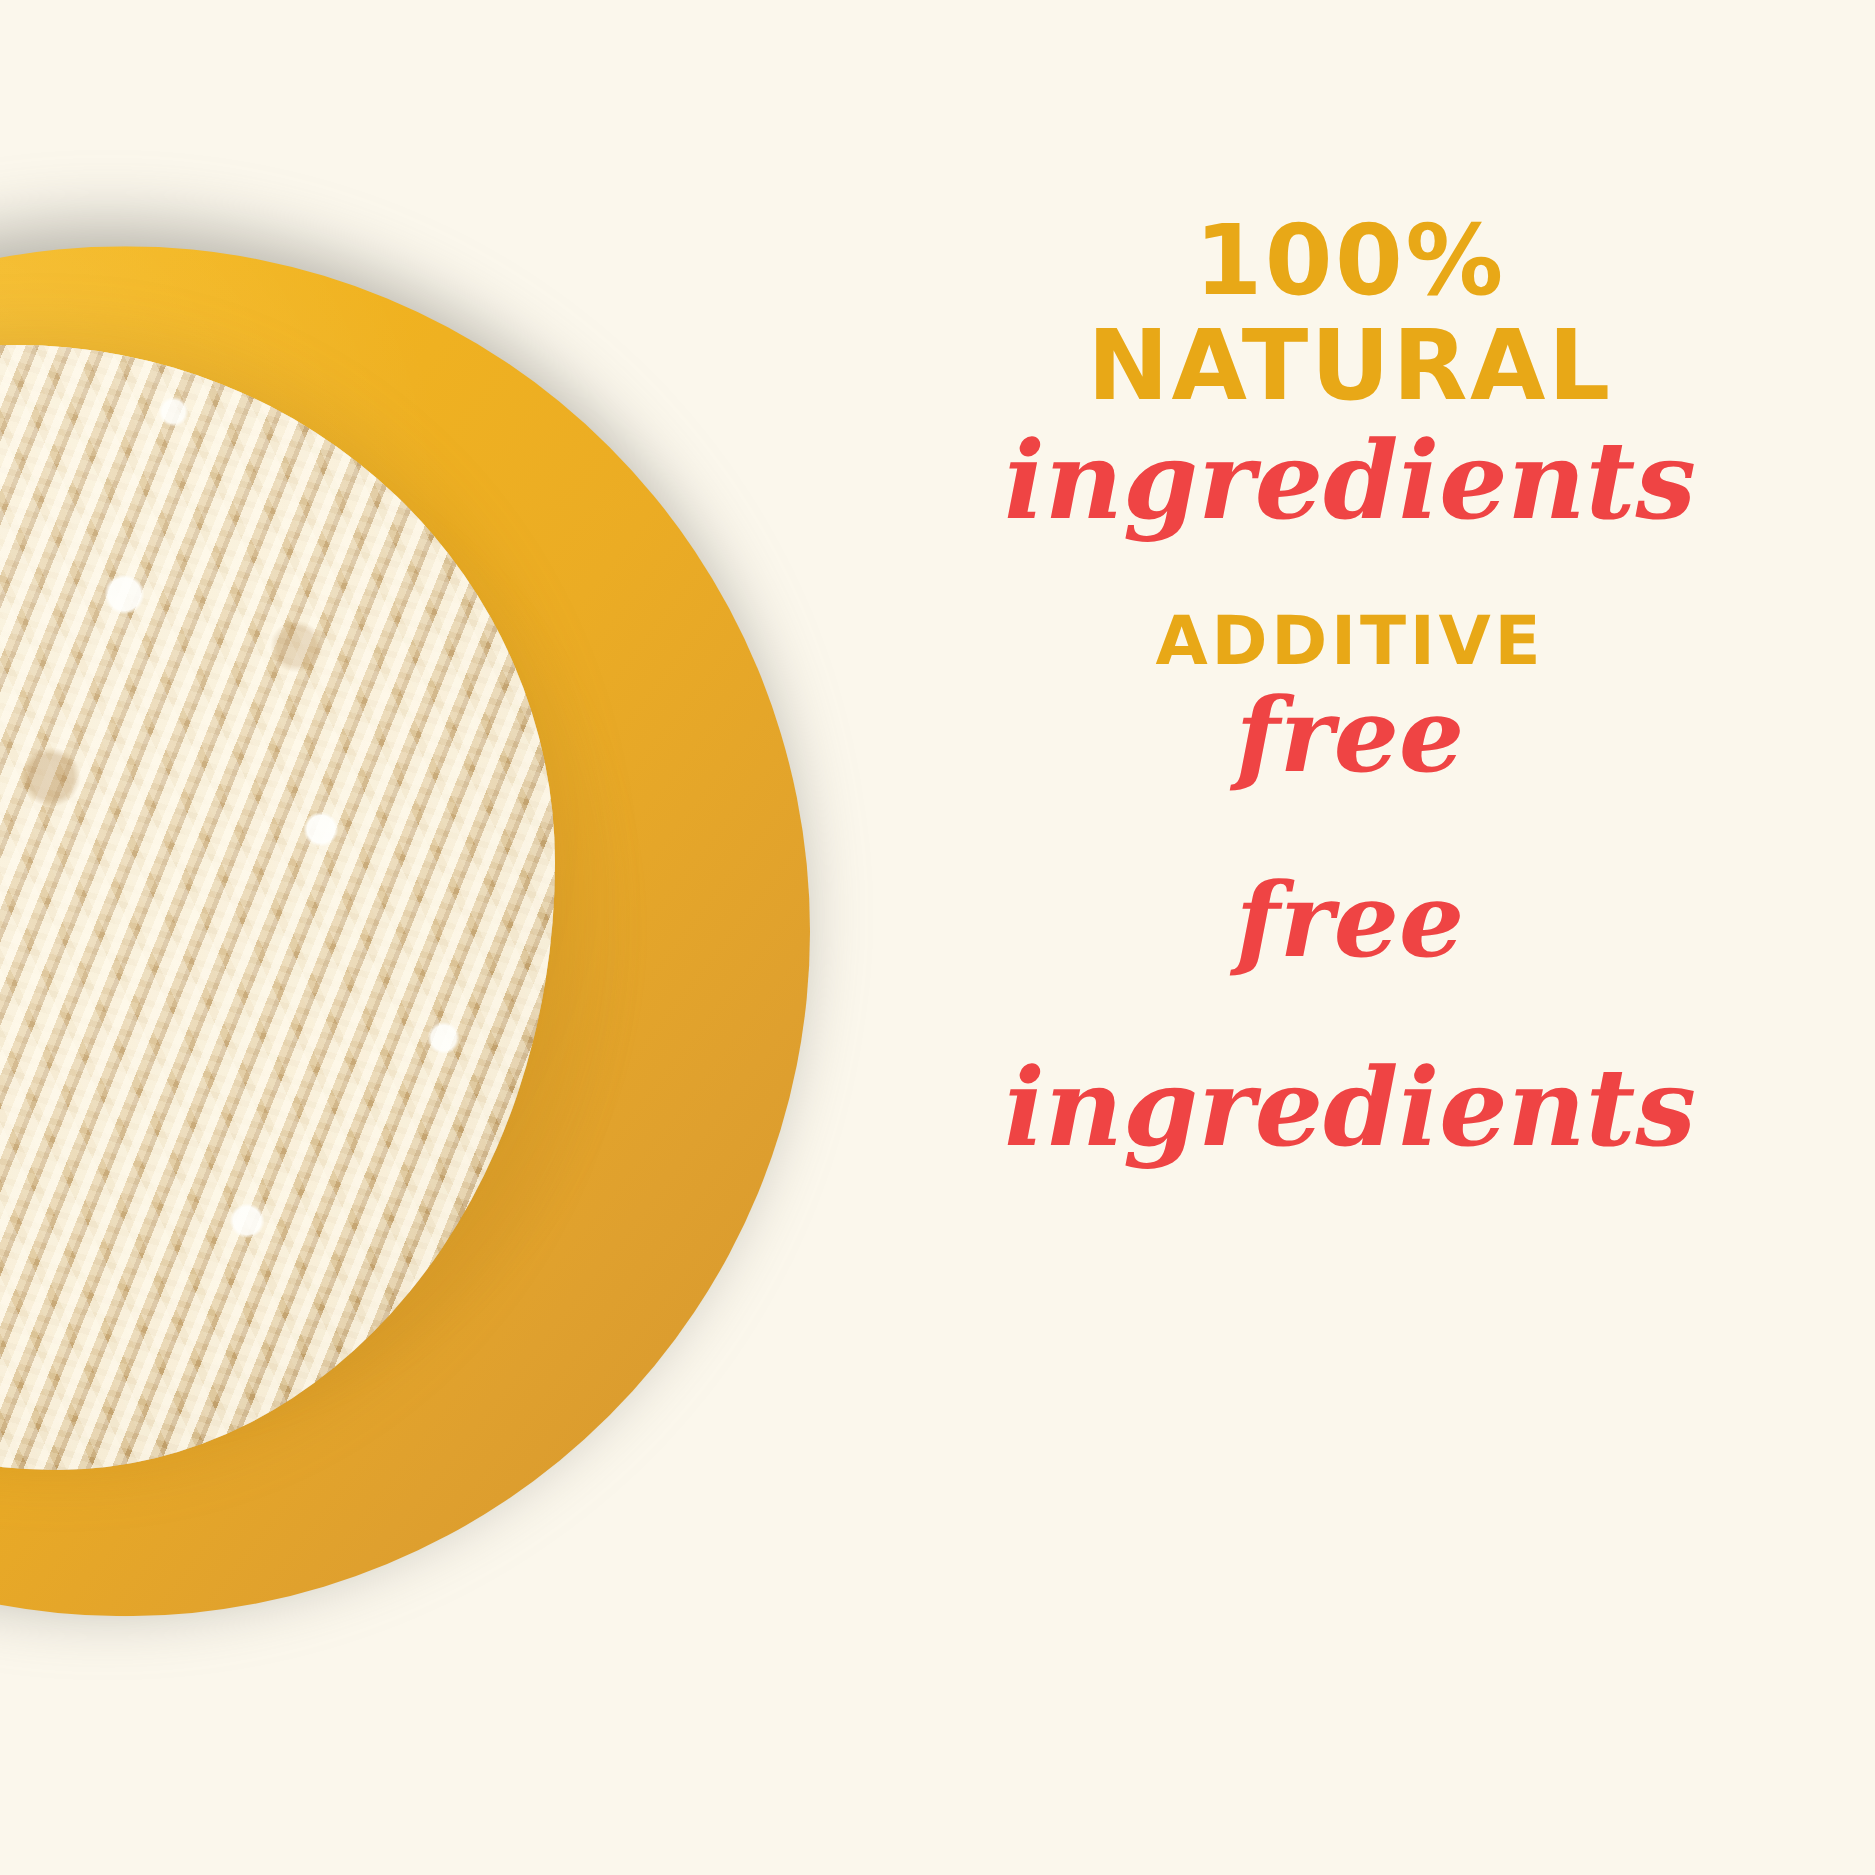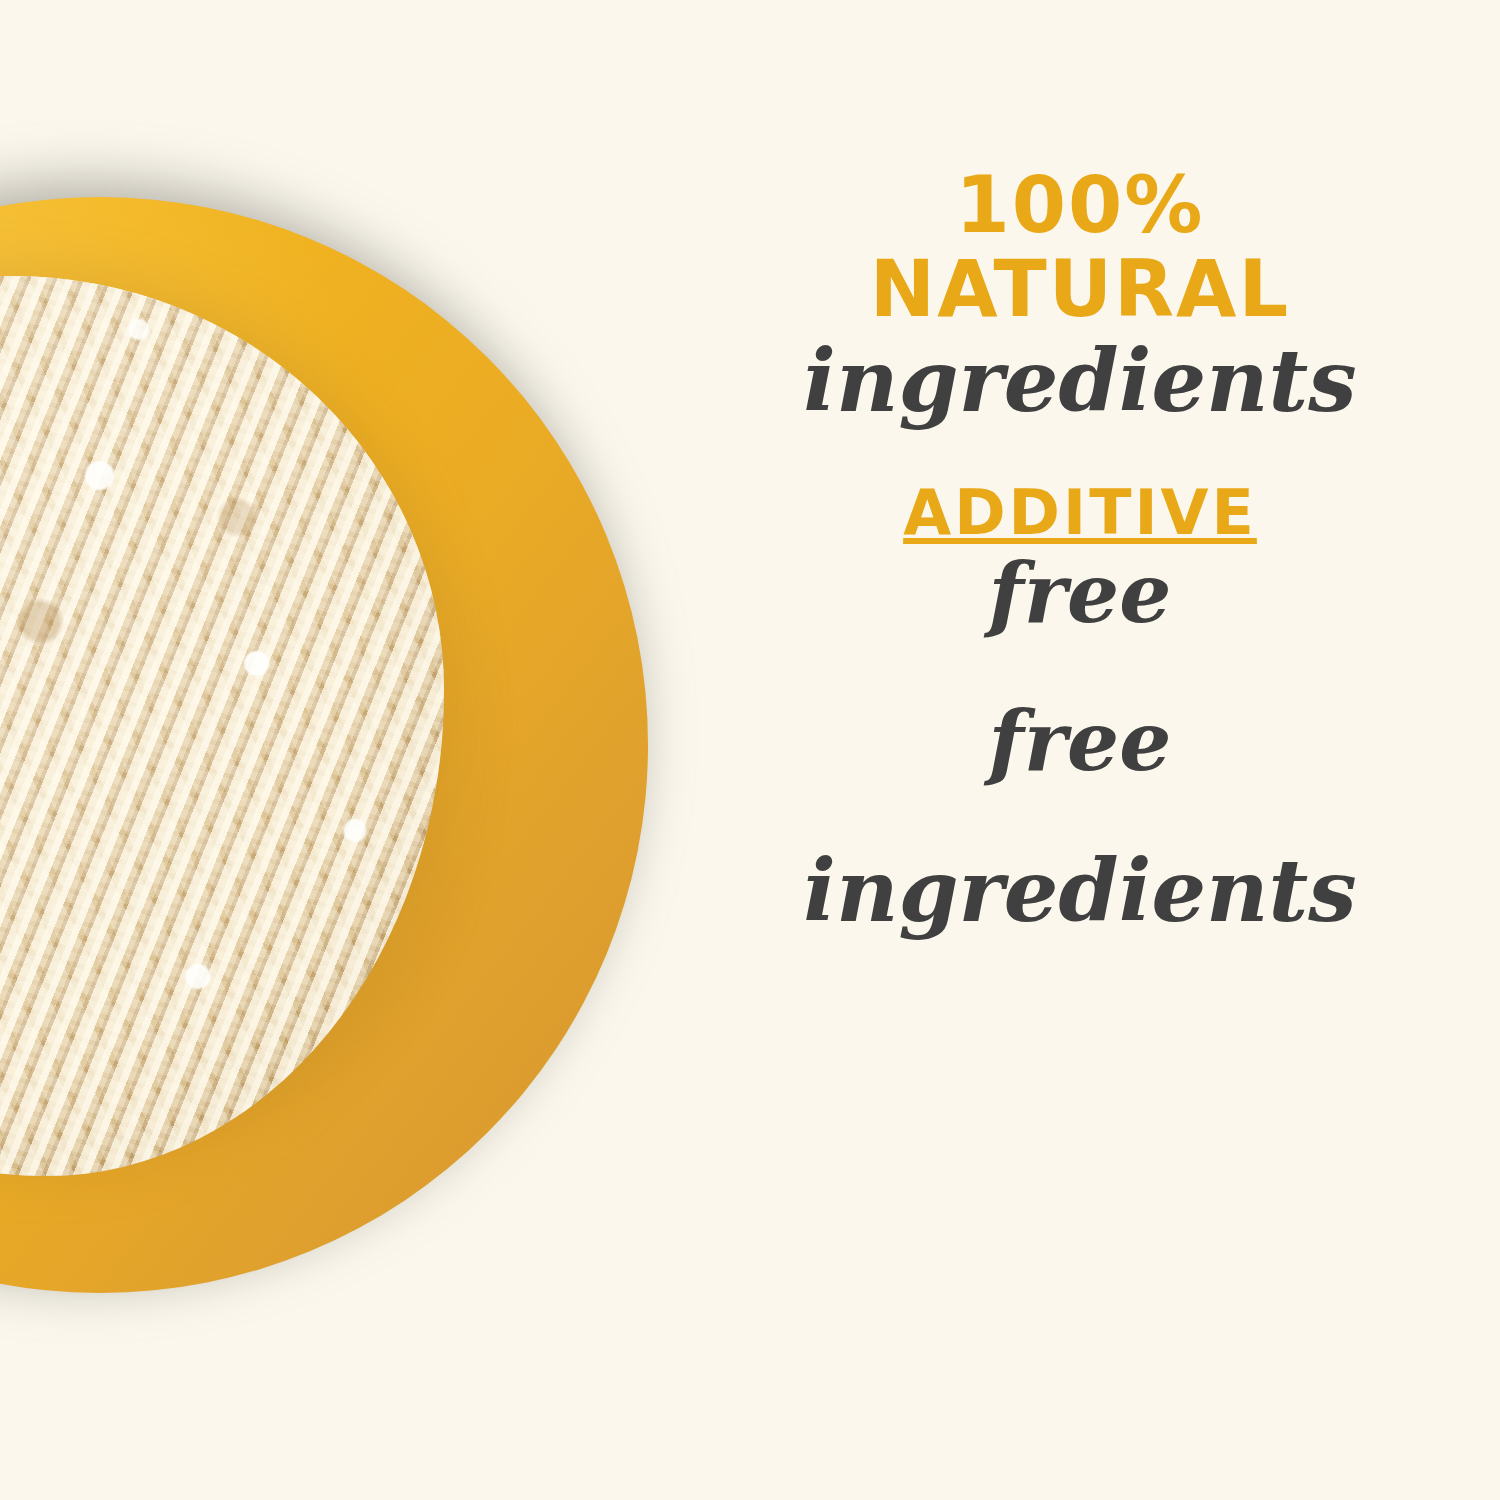--- a/index.html
+++ b/index.html
@@ -103,32 +103,32 @@
   .claim + .claim{margin-top:58px;}
   .headline{
     color:#E8A817;
     font-family:"DejaVu Sans", sans-serif;
     font-weight:700;
     text-transform:uppercase;
     line-height:1.0;
     white-space:nowrap;
   }
   .script{
-    color:#404040;
+    color:#ef4444;
     font-family:"DejaVu Serif", serif;
     font-style:italic;
     font-weight:700;
     line-height:1.0;
     white-space:nowrap;
   }
   .c1 .h1a{font-size:78px;letter-spacing:2px;}
   .c1 .h1b{font-size:78px;letter-spacing:2px;margin-top:6px;}
   .c1 .script{font-size:86px;margin-top:10px;}
 
-  .c2 .headline{font-size:62px;letter-spacing:3px;text-decoration:underline;}
+  .c2 .headline{font-size:54px;letter-spacing:3px;}
   .c2 .script{font-size:82px;margin-top:8px;}
 
   .c3 .headline{font-size:70px;letter-spacing:1px;}
   .c3 .script{font-size:82px;margin-top:8px;}
 
   .c4 .headline{font-size:74px;letter-spacing:3px;}
   .c4 .script{font-size:86px;margin-top:8px;}
 </style>
 </head>
 <body>

